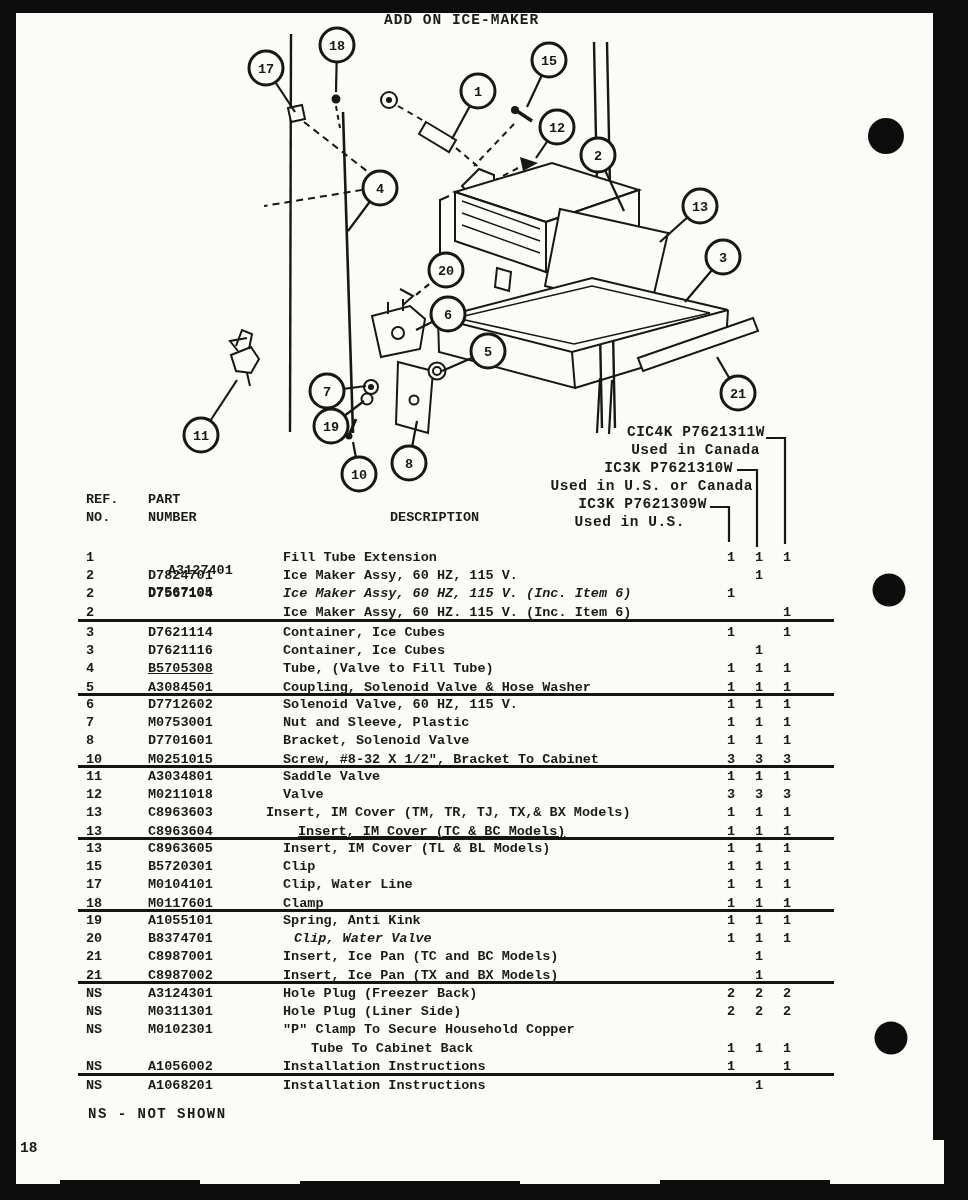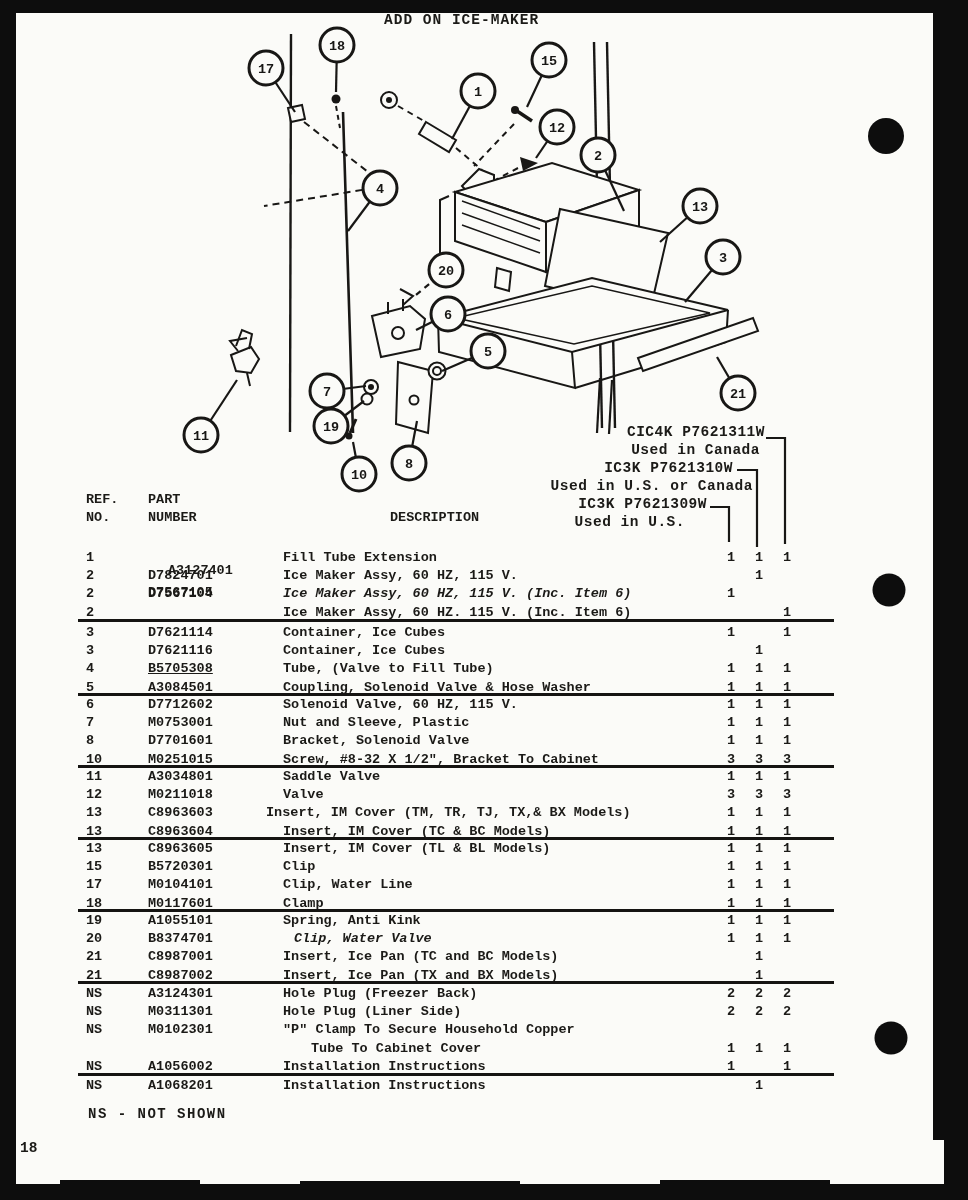--- a/index.html
+++ b/index.html
@@ -347,21 +347,21 @@
         <span class="" style="left: 86px; top: 804.4px;">13</span>
         <span class="" style="left: 148px; top: 804.4px;">C8963603</span>
         <span class="" style="left: 266px; top: 804.4px;">Insert, IM Cover (TM, TR, TJ, TX,&amp; BX Models)</span>
         <span class="qty" style="left: 722px; top: 804.4px;">1</span>
         <span class="qty" style="left: 750px; top: 804.4px;">1</span>
         <span class="qty" style="left: 778px; top: 804.4px;">1</span>
       </div>
       <div class="trow">
         <span class="" style="left: 86px; top: 822.6px;">13</span>
         <span class="" style="left: 148px; top: 822.6px;">C8963604</span>
-        <span class="" style="left: 283px; top: 822.6px;">Insert, IM Cover (TC &amp; BC Models)</span>
+        <span class="" style="left: 298px; top: 822.6px; text-decoration: underline;">Insert, IM Cover (TC &amp; BC Models)</span>
         <span class="qty" style="left: 722px; top: 822.6px;">1</span>
         <span class="qty" style="left: 750px; top: 822.6px;">1</span>
         <span class="qty" style="left: 778px; top: 822.6px;">1</span>
       </div>
       <div class="trow">
         <span class="" style="left: 86px; top: 840px;">13</span>
         <span class="" style="left: 148px; top: 840px;">C8963605</span>
         <span class="" style="left: 283px; top: 840px;">Insert, IM Cover (TL &amp; BL Models)</span>
         <span class="qty" style="left: 722px; top: 840px;">1</span>
         <span class="qty" style="left: 750px; top: 840px;">1</span>
@@ -434,21 +434,21 @@
         <span class="qty" style="left: 722px; top: 1003.2px;">2</span>
         <span class="qty" style="left: 750px; top: 1003.2px;">2</span>
         <span class="qty" style="left: 778px; top: 1003.2px;">2</span>
       </div>
       <div class="trow">
         <span class="" style="left: 86px; top: 1021.4px;">NS</span>
         <span class="" style="left: 148px; top: 1021.4px;">M0102301</span>
         <span class="" style="left: 283px; top: 1021.4px;">"P" Clamp To Secure Household Copper</span>
       </div>
       <div class="trow">
-        <span class="" style="left: 311px; top: 1039.6px;">Tube To Cabinet Cover</span>
+        <span class="" style="left: 311px; top: 1039.6px;">Tube To Cabinet Back</span>
         <span class="qty" style="left: 722px; top: 1039.6px;">1</span>
         <span class="qty" style="left: 750px; top: 1039.6px;">1</span>
         <span class="qty" style="left: 778px; top: 1039.6px;">1</span>
       </div>
       <div class="trow">
         <span class="" style="left: 86px; top: 1057.8px;">NS</span>
         <span class="" style="left: 148px; top: 1057.8px;">A1056002</span>
         <span class="" style="left: 283px; top: 1057.8px;">Installation Instructions</span>
         <span class="qty" style="left: 722px; top: 1057.8px;">1</span>
         <span class="qty" style="left: 778px; top: 1057.8px;">1</span>

